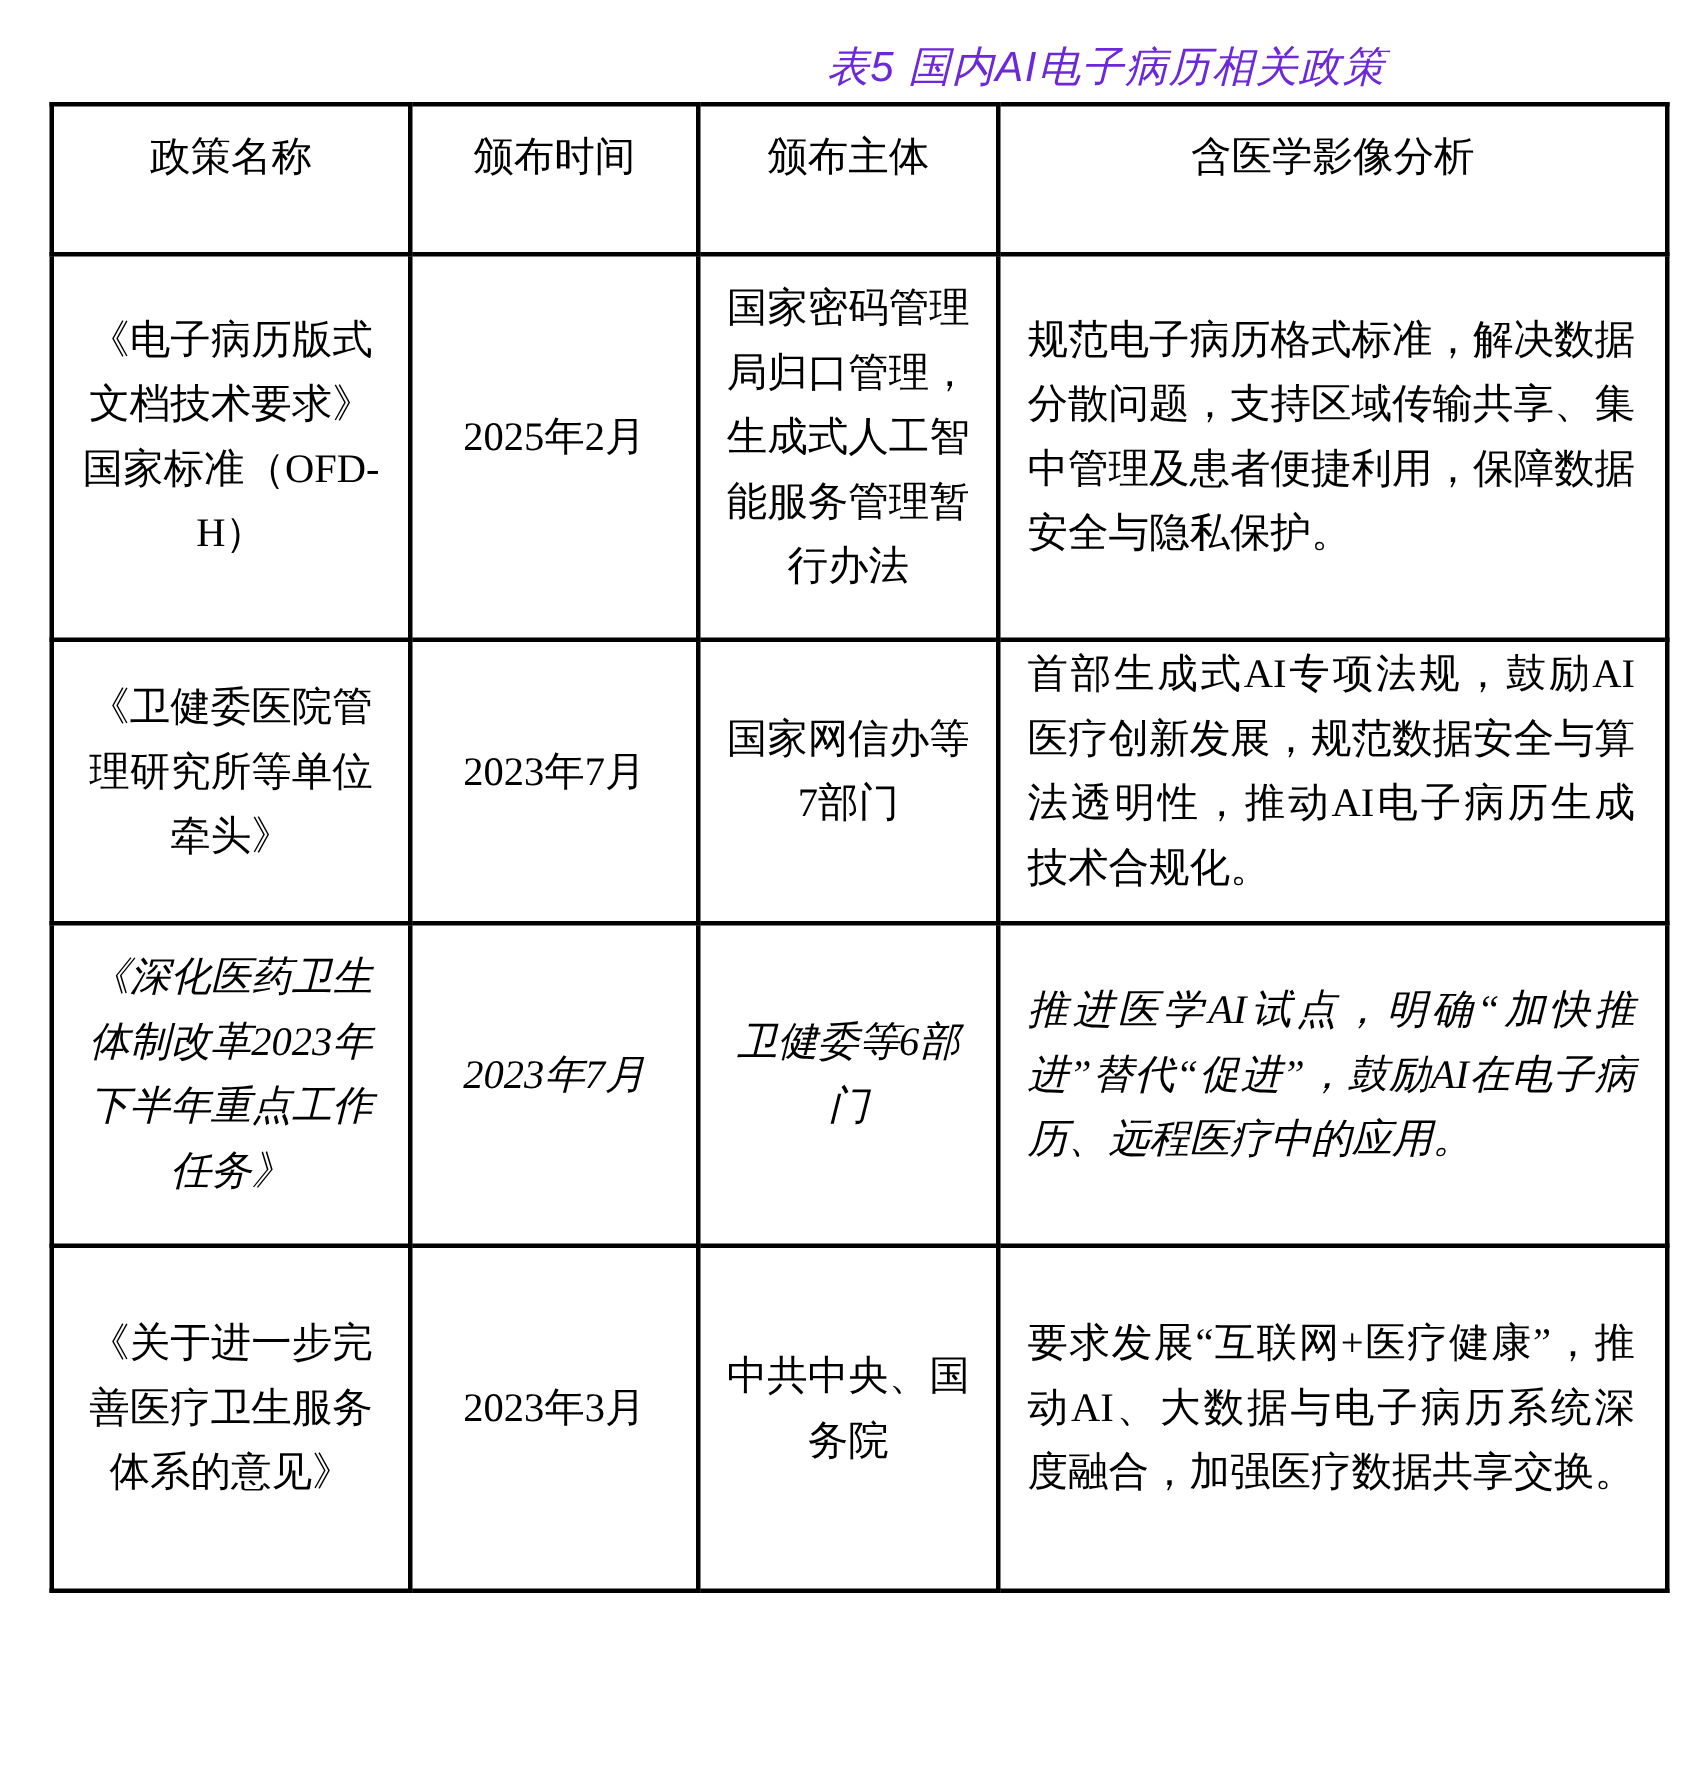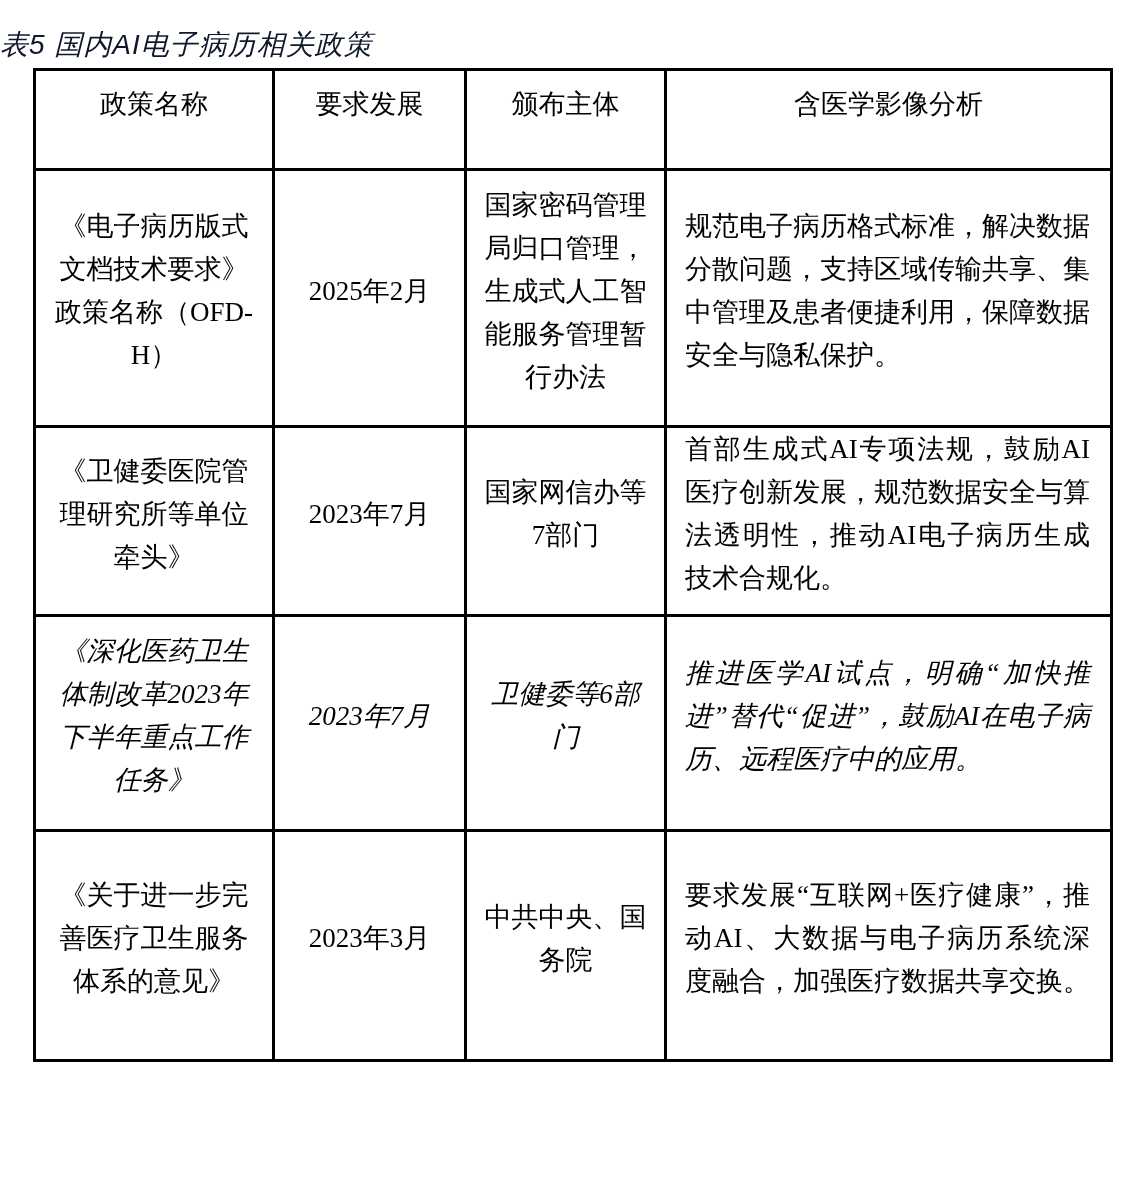--- a/index.html
+++ b/index.html
@@ -13,26 +13,26 @@
     overflow: hidden;
     position: relative;
     font-family: "Liberation Serif", "DejaVu Serif", serif;
     color: #000000;
   }
   .caption {
     position: absolute;
     top: 26px;
     left: 0;
     width: 924px;
-    text-align: left;
+    text-align: right;
     font-family: "Liberation Sans", "DejaVu Sans", sans-serif;
     font-style: italic;
     font-size: 28px;
     letter-spacing: 1px;
-    color: #0f172a;
+    color: #6d28d9;
   }
   table.policy-table {
     position: absolute;
     left: 33px;
     top: 68px;
     width: 1077px;
     border-collapse: collapse;
     table-layout: fixed;
   }
   table.policy-table td, table.policy-table th {
@@ -73,28 +73,28 @@
 <table class="policy-table">
   <colgroup>
     <col style="width:239px">
     <col style="width:192px">
     <col style="width:200px">
     <col style="width:446px">
   </colgroup>
   <thead>
     <tr>
       <th class="hdr">政策名称</th>
-      <th class="hdr">要求发展</th>
+      <th class="hdr">颁布时间</th>
       <th class="hdr">颁布主体</th>
       <th class="hdr">含医学影像分析</th>
     </tr>
   </thead>
   <tbody>
     <tr class="r1">
-      <td class="c">《电子病历版式文档技术要求》政策名称（OFD-H）</td>
+      <td class="c">《电子病历版式文档技术要求》国家标准（OFD-H）</td>
       <td class="c">2025年2月</td>
       <td class="c">国家密码管理局归口管理，生成式人工智能服务管理暂行办法</td>
       <td class="j">规范电子病历格式标准，解决数据分散问题，支持区域传输共享、集中管理及患者便捷利用，保障数据安全与隐私保护。</td>
     </tr>
     <tr class="r3">
       <td class="c">《卫健委医院管理研究所等单位牵头》</td>
       <td class="c">2023年7月</td>
       <td class="c">国家网信办等7部门</td>
       <td class="j">首部生成式AI专项法规，鼓励AI医疗创新发展，规范数据安全与算法透明性，推动AI电子病历生成技术合规化。</td>
     </tr>

